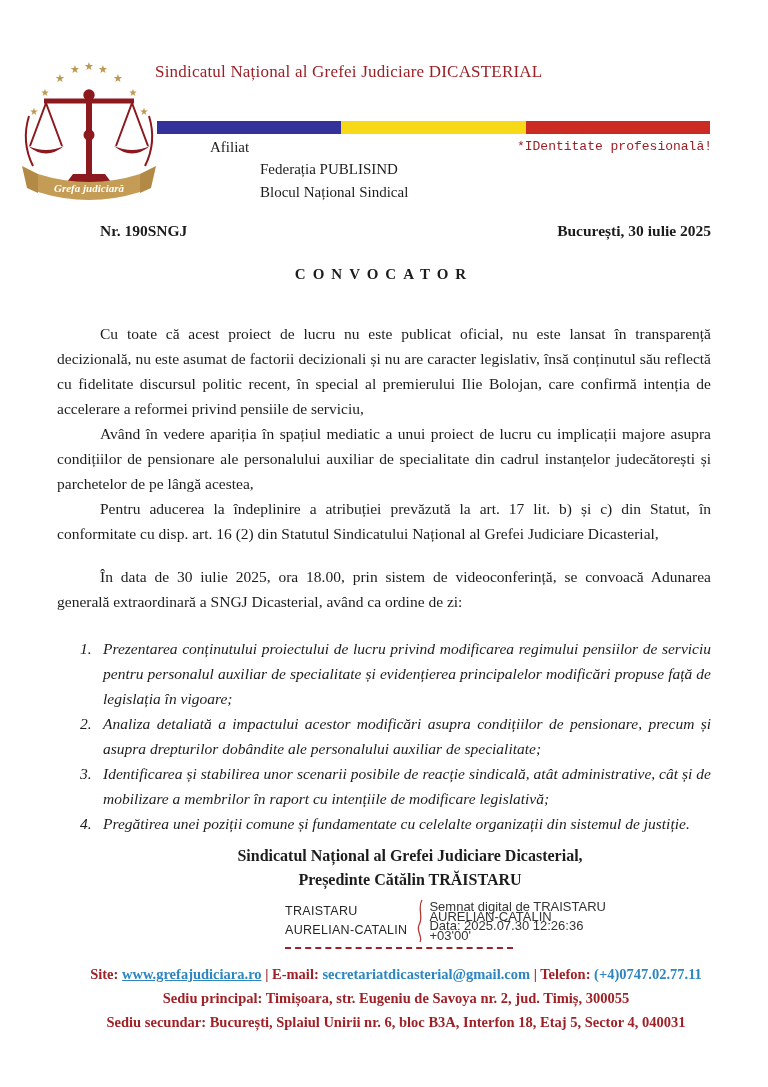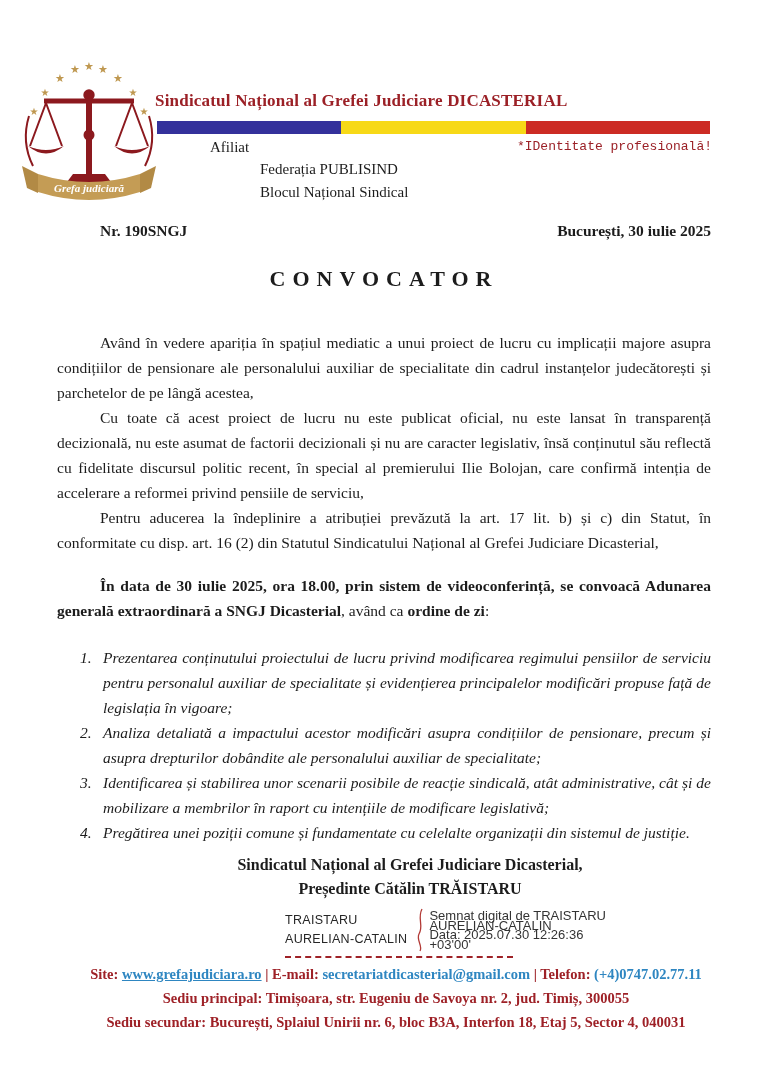--- a/index.html
+++ b/index.html
@@ -6,37 +6,37 @@
   .page {
     position:relative; width:768px; height:1087px; margin:0 auto;
     background:#ffffff; overflow:hidden;
     font-family:"Liberation Serif", serif; color:#1c1c1c;
   }
 
   
   .logo { position:absolute; left:18px; top:58px; width:142px; height:150px; }
   .org-title {
     position:absolute; left:155px; top:62px; width:560px;
-    font-size:17px; font-weight:bold; color:#9b2026; letter-spacing:0.2px;margin-top:29px;
+    font-size:17px; font-weight:normal; color:#9b2026; letter-spacing:0.2px;
   }
   .tricolor { position:absolute; left:157px; top:121px; width:553px; height:13px; display:flex; }
   .tricolor .seg { flex:1; height:100%; }
   .afiliat   { position:absolute; left:210px; top:139px; font-size:15px; }
   .slogan    { position:absolute; right:56px; top:139px; font-size:13px; color:#9b2026;font-family:Liberation Mono, monospace; }
   .federation{ position:absolute; left:260px; top:161px; font-size:15px; }
   .bloc      { position:absolute; left:260px; top:184px; font-size:15px; }
 
   
   .body-content { position:absolute; top:222px; left:57px; width:654px; }
   .ref-row { display:flex; justify-content:space-between; font-weight:bold; font-size:15.5px; padding-left:43px; }
-  .doc-title { margin-top:26px; text-align:center; font-weight:bold; font-size:22px; letter-spacing:7px; }
+  .doc-title { margin-top:26px; text-align:center; font-weight:bold; font-size:15px; letter-spacing:7px; }
   .paras { margin-top:38px; }
   .body-p { margin:0; text-indent:43px; text-align:justify; font-size:15.5px; line-height:25px; }
   .convocation { margin-top:18px; text-indent:43px; text-align:justify; font-size:15.5px; line-height:25px; }
-  .convocation .b { font-weight:bold; }
+  .convocation .b { font-weight:normal; }
 
   .agenda { margin-top:22px; padding-left:23px; font-style:italic; }
   .agenda-item { display:flex; font-size:15.5px; line-height:25px; }
   .agenda-num { flex:none; width:23px; }
   .agenda-text { flex:1; text-align:justify; }
 
   
   .sig-heading { margin-top:8px; margin-left:52px; text-align:center; font-weight:bold; font-size:16px; line-height:24px; }
   .digital-sig { margin-top:7px; margin-left:228px; width:250px; }
   .ds-row { display:flex; align-items:center; }
@@ -117,22 +117,22 @@
   <div class="body-content">
 
     <div class="ref-row">
       <span>Nr. 190SNGJ</span>
       <span>București, 30 iulie 2025</span>
     </div>
 
     <div class="doc-title">CONVOCATOR</div>
 
     <div class="paras">
+      <p class="body-p">Cu toate că acest proiect de lucru nu este publicat oficial, nu este lansat în transparență decizională, nu este asumat de factorii decizionali și nu are caracter legislativ, însă conținutul său reflectă cu fidelitate discursul politic recent, în special al premierului Ilie Bolojan, care confirmă intenția de accelerare a reformei privind pensiile de serviciu,</p>
       <p class="body-p">Având în vedere apariția în spațiul mediatic a unui proiect de lucru cu implicații majore asupra condițiilor de pensionare ale personalului auxiliar de specialitate din cadrul instanțelor judecătorești și parchetelor de pe lângă acestea,</p>
-      <p class="body-p">Cu toate că acest proiect de lucru nu este publicat oficial, nu este lansat în transparență decizională, nu este asumat de factorii decizionali și nu are caracter legislativ, însă conținutul său reflectă cu fidelitate discursul politic recent, în special al premierului Ilie Bolojan, care confirmă intenția de accelerare a reformei privind pensiile de serviciu,</p>
       <p class="body-p">Pentru aducerea la îndeplinire a atribuției prevăzută la art. 17 lit. b) și c) din Statut, în conformitate cu disp. art. 16 (2) din Statutul Sindicatului Național al Grefei Judiciare Dicasterial,</p>
     </div>
 
     <p class="convocation"><span class="b">În data de 30 iulie 2025, ora 18.00, prin sistem de videoconferință, se convoacă Adunarea generală extraordinară a SNGJ Dicasterial</span><span>, având ca </span><span class="b">ordine de zi</span><span>:</span></p>
 
     <div class="agenda">
       <div class="agenda-item">
         <span class="agenda-num">1.</span>
         <span class="agenda-text">Prezentarea conținutului proiectului de lucru privind modificarea regimului pensiilor de serviciu pentru personalul auxiliar de specialitate și evidențierea principalelor modificări propuse față de legislația în vigoare;</span>
       </div>

